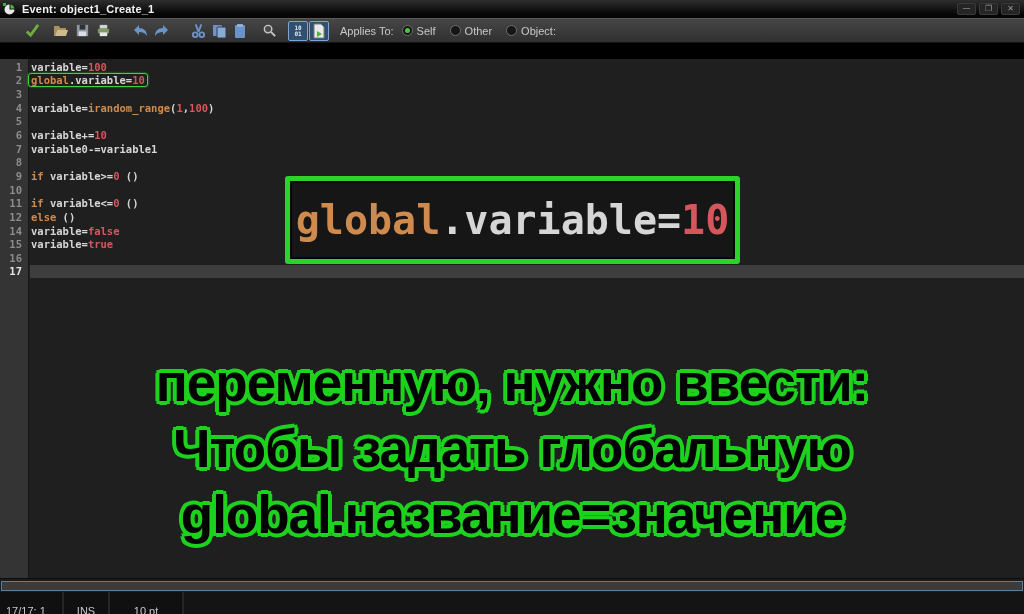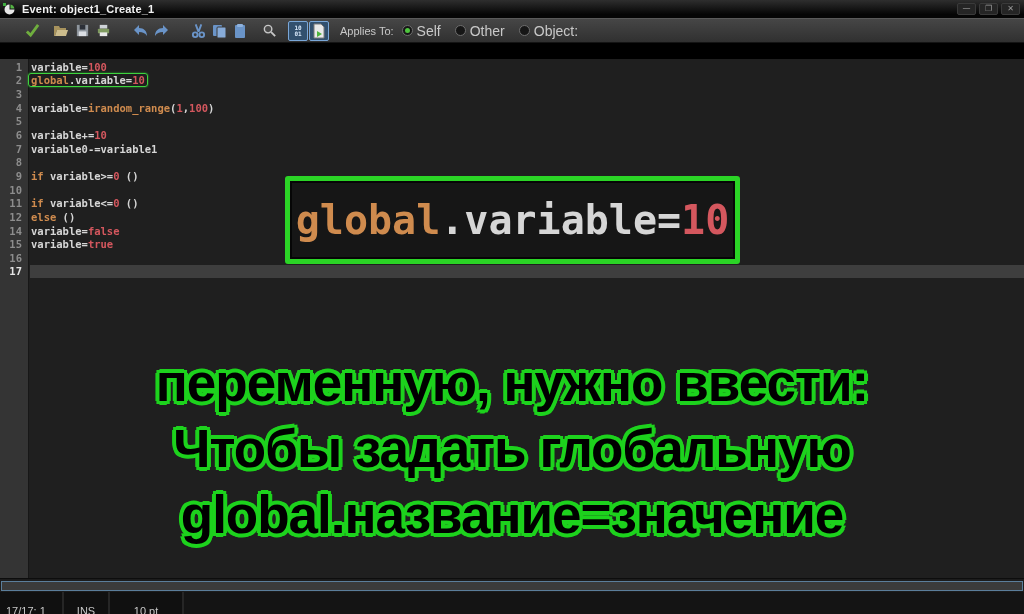--- a/index.html
+++ b/index.html
@@ -22,21 +22,21 @@
     border-bottom:1px solid #141414; display:flex; align-items:center; padding-left:22px; }
   .tbtn { width:20px; height:20px; display:flex; align-items:center; justify-content:center;
     margin-right:1px; border-radius:2px; }
   .tsep { width:8px; }
   .tbtn svg { display:block; }
   .tbtn.pressed { background:#32506e; border:1px solid #7aa7d8; }
   .lnum-glyph { font-family:"DejaVu Sans Mono", monospace; font-size:6px; line-height:6px;
     color:#d8e8fa; font-weight:bold; text-align:center; }
   .applies { color:#c9c9c9; font-size:11px; margin:0 8px 0 10px; }
   .radio-group { display:flex; align-items:center; gap:14px; }
-  .radio-item { display:flex; align-items:center; gap:4px; color:#c9c9c9; font-size:14px; }
+  .radio-item { display:flex; align-items:center; gap:4px; color:#c9c9c9; font-size:11px; }
   .radio { width:11px; height:11px; border-radius:50%; background:#161616; border:1px solid #6e6e6e; }
   .radio.sel::after { content:''; display:block; width:5px; height:5px; margin:2px; border-radius:50%;
     background:var(--radio-green); }
 
   
   .tabstrip { position:absolute; left:0; top:43px; width:1024px; height:16px; background:#2d2d2d;
     border-bottom:1px solid #1a1a1a;margin-top:24px; }
   .tab { position:absolute; left:2px; top:1px; height:15px; padding:0 5px; background:#242424;
     border:1px solid #454545; border-bottom:2px solid var(--tab-green);
     color:#e0e0e0; font-size:10px; display:flex; align-items:center; }

